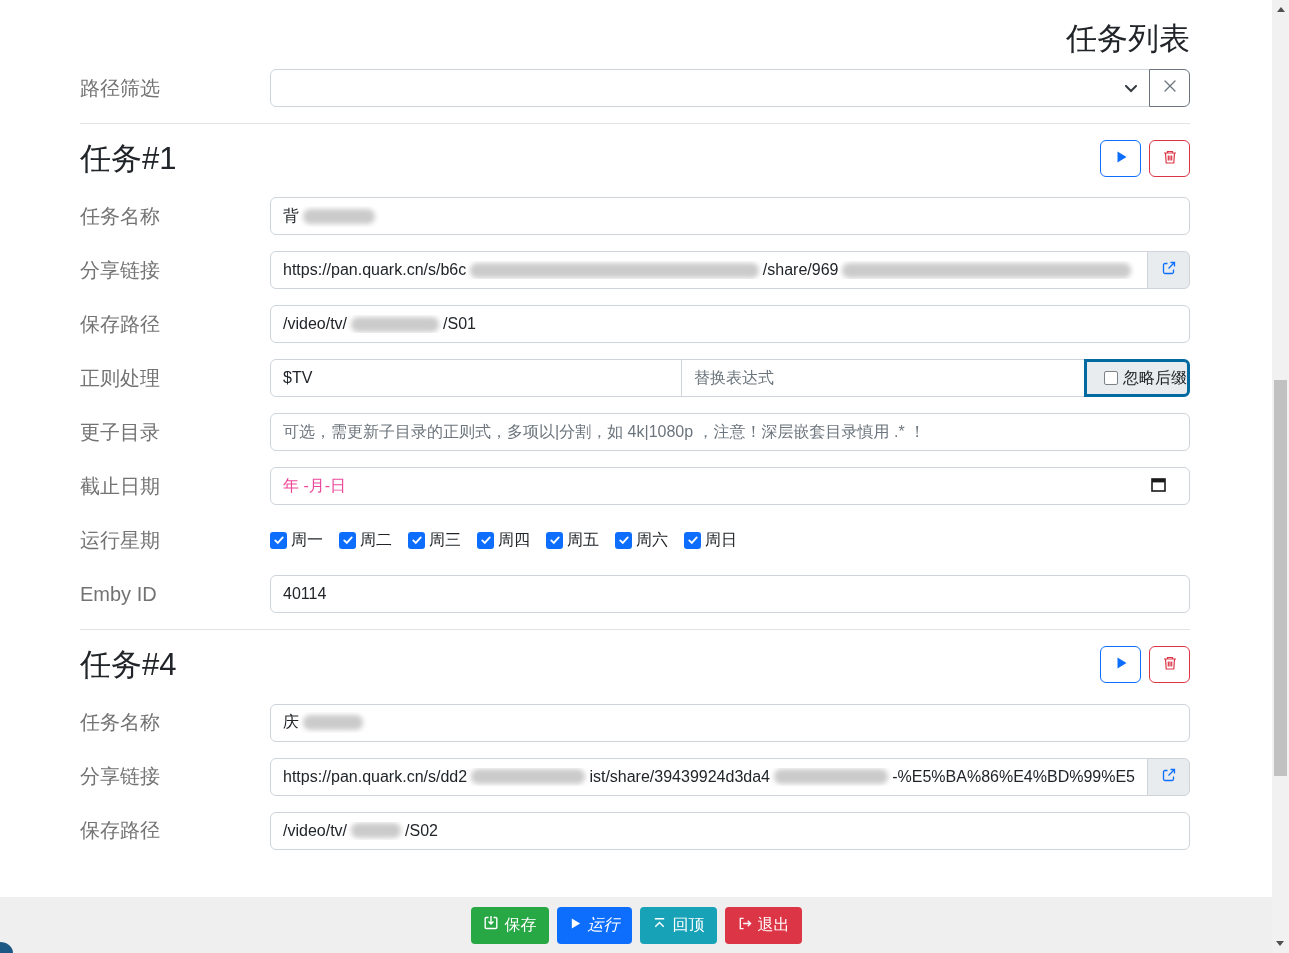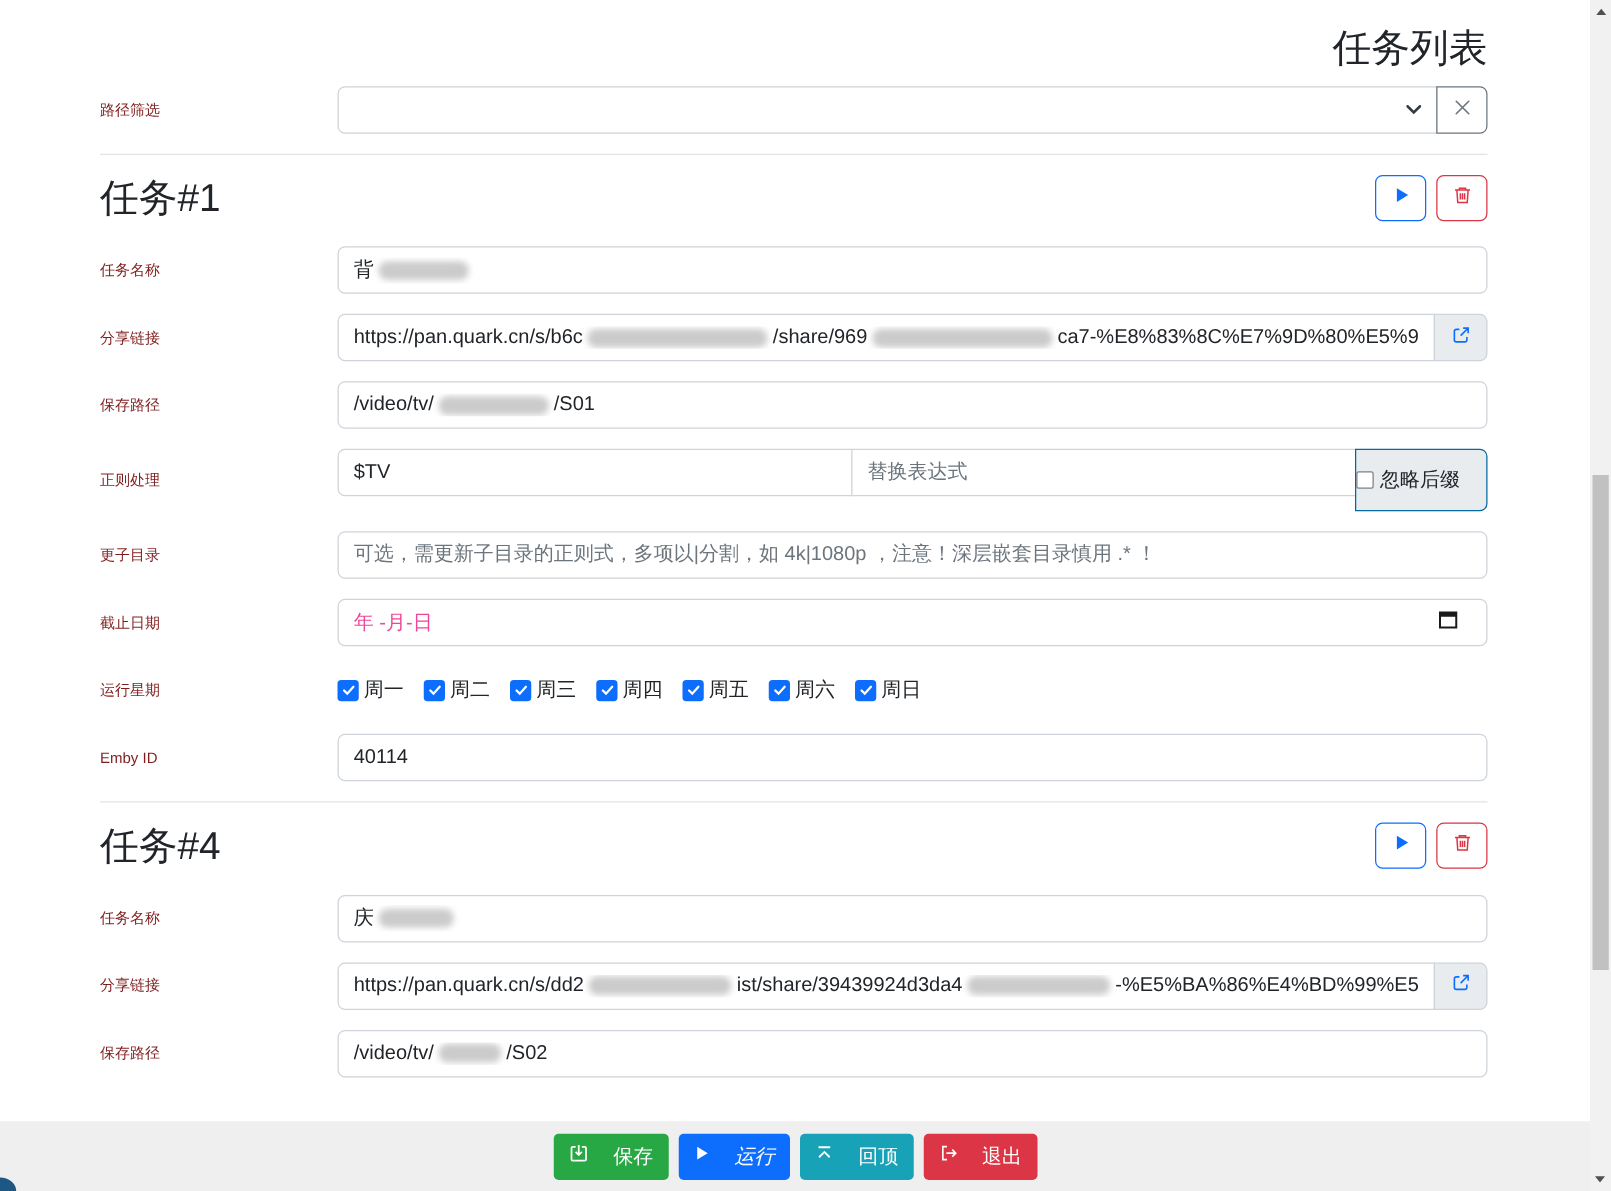--- a/index.html
+++ b/index.html
@@ -10,21 +10,21 @@
   }
   .viewport { position:absolute; top:0; left:0; right:17px; bottom:0; background:#fff; overflow:hidden; }
   .container { padding:20px 82px 0 80px; }
 
   h1.page-title, h2.task-title {
     font-size:31px; font-weight:500; line-height:1.2; color:#212529;text-align:right;
   }
   h1.page-title { margin-bottom:12px; }
 
   .form-row { display:flex; align-items:center; margin-bottom:16px; }
-  .form-label { width:190px; flex:none; font-size:12px; color:#7f1d1d; }
+  .form-label { width:190px; flex:none; font-size:20px; color:#737373; }
   .field { flex:1; display:flex; min-width:0; }
 
   .form-control {
     height:38px; border:1px solid #ced4da; border-radius:6px; background:#fff;
     font-size:16px; color:#212529; padding:6px 12px; width:100%;
     font-family:"Liberation Sans", sans-serif;
   }
   .form-control::placeholder { color:#6c757d; }
   .fc-div { display:flex; align-items:center; overflow:hidden; white-space:nowrap; }
 
@@ -54,44 +54,44 @@
   }
   .btn-play { border:1px solid #0d6efd; }
   .btn-trash { border:1px solid #dc3545; }
 
   .redact { display:inline-block; height:15px; background:#cbcbcb; border-radius:7px;
     filter:blur(2.5px); margin:0 4px; flex:none; }
   .redact.flex { flex:1 1 40px; }
   .val { display:flex; align-items:center; white-space:nowrap; overflow:hidden; width:100%; }
 
   .ig-text {
-    flex:none; width:106px; background:#e9ecef; border:1px solid #0369a1;
+    flex:none; width:106px; background:#e9ecef; border:3px solid #0369a1;
     border-top-right-radius:6px; border-bottom-right-radius:6px; margin-left:-1px;
-    display:flex; align-items:center; justify-content:flex-start; gap:5px;
-    font-size:16px; color:#212529; height:50px; cursor:pointer;
+    display:flex; align-items:center; justify-content:flex-end; gap:5px;
+    font-size:16px; color:#212529; height:38px; cursor:pointer;
   }
   .cb-un { width:14px; height:14px; border:1px solid #7a828a; border-radius:2px; background:#fff; flex:none; }
 
   .weekdays { display:flex; align-items:center; gap:16px; height:38px; }
   .wd { display:flex; align-items:center; gap:4px; font-size:16px; cursor:pointer; }
   .cb-checked { width:17px; height:17px; background:#0d6efd; border-radius:3px;
     display:flex; align-items:center; justify-content:center; flex:none; }
 
   .regex-first { flex:0 0 412px; }
 
   .date-text { color:#ec4899; }
   .cal-icon { margin-left:auto; margin-right:10px; flex:none; }
 
   .footer {
     position:absolute; left:0; right:17px; bottom:0; height:56px; background:#efefef;
     display:flex; align-items:center; justify-content:center; gap:8px; z-index:5;
   }
   .btn-footer {
     height:37px; padding:0 12px; border:none; border-radius:4px; color:#fff;
-    font-size:16px; display:flex; align-items:center; gap:20px; cursor:pointer;
+    font-size:16px; display:flex; align-items:center; gap:6px; cursor:pointer;
     font-family:"Liberation Sans", sans-serif;
   }
   .btn-save { background:#28a745; }
   .btn-run  { background:#0d6efd;font-style:italic; }
   .btn-top  { background:#17a2b8; }
   .btn-exit { background:#dc3545; }
 
   .scrollbar { position:absolute; top:0; right:0; width:17px; height:953px; background:#f1f1f1; z-index:10; }
   .sb-arrow-up { width:0; height:0; border-left:4px solid transparent; border-right:4px solid transparent;
     border-bottom:5px solid #505050; margin:7px auto 0 auto; }
@@ -170,21 +170,20 @@
     <div class="form-row">
       <div class="form-label">分享链接</div>
       <div class="field">
         <div class="input-group">
           <div class="form-control fc-div grp-first">
             <span class="val">
                 <span>https://pan.quark.cn/s/b6c</span>
                 <span class="redact flex"></span>
                 <span>/share/969</span>
                 <span class="redact flex"></span>
-                <span>ca7-%E8%83%8C%E7%9D%80%E5%9</span>
               </span>
           </div>
           <div class="btn-ext">
             <span>
               <svg width="16" height="16" viewBox="0 0 16 16" fill="none" stroke="#0d6efd" stroke-width="1.3">
                 <path d="M6.5 3.5H4a1.5 1.5 0 0 0-1.5 1.5v7A1.5 1.5 0 0 0 4 13.5h7a1.5 1.5 0 0 0 1.5-1.5V9.5"></path>
                 <path d="M9.5 2.5h4v4M13.2 2.8L7.5 8.5"></path>
               </svg>
             </span>
           </div>

